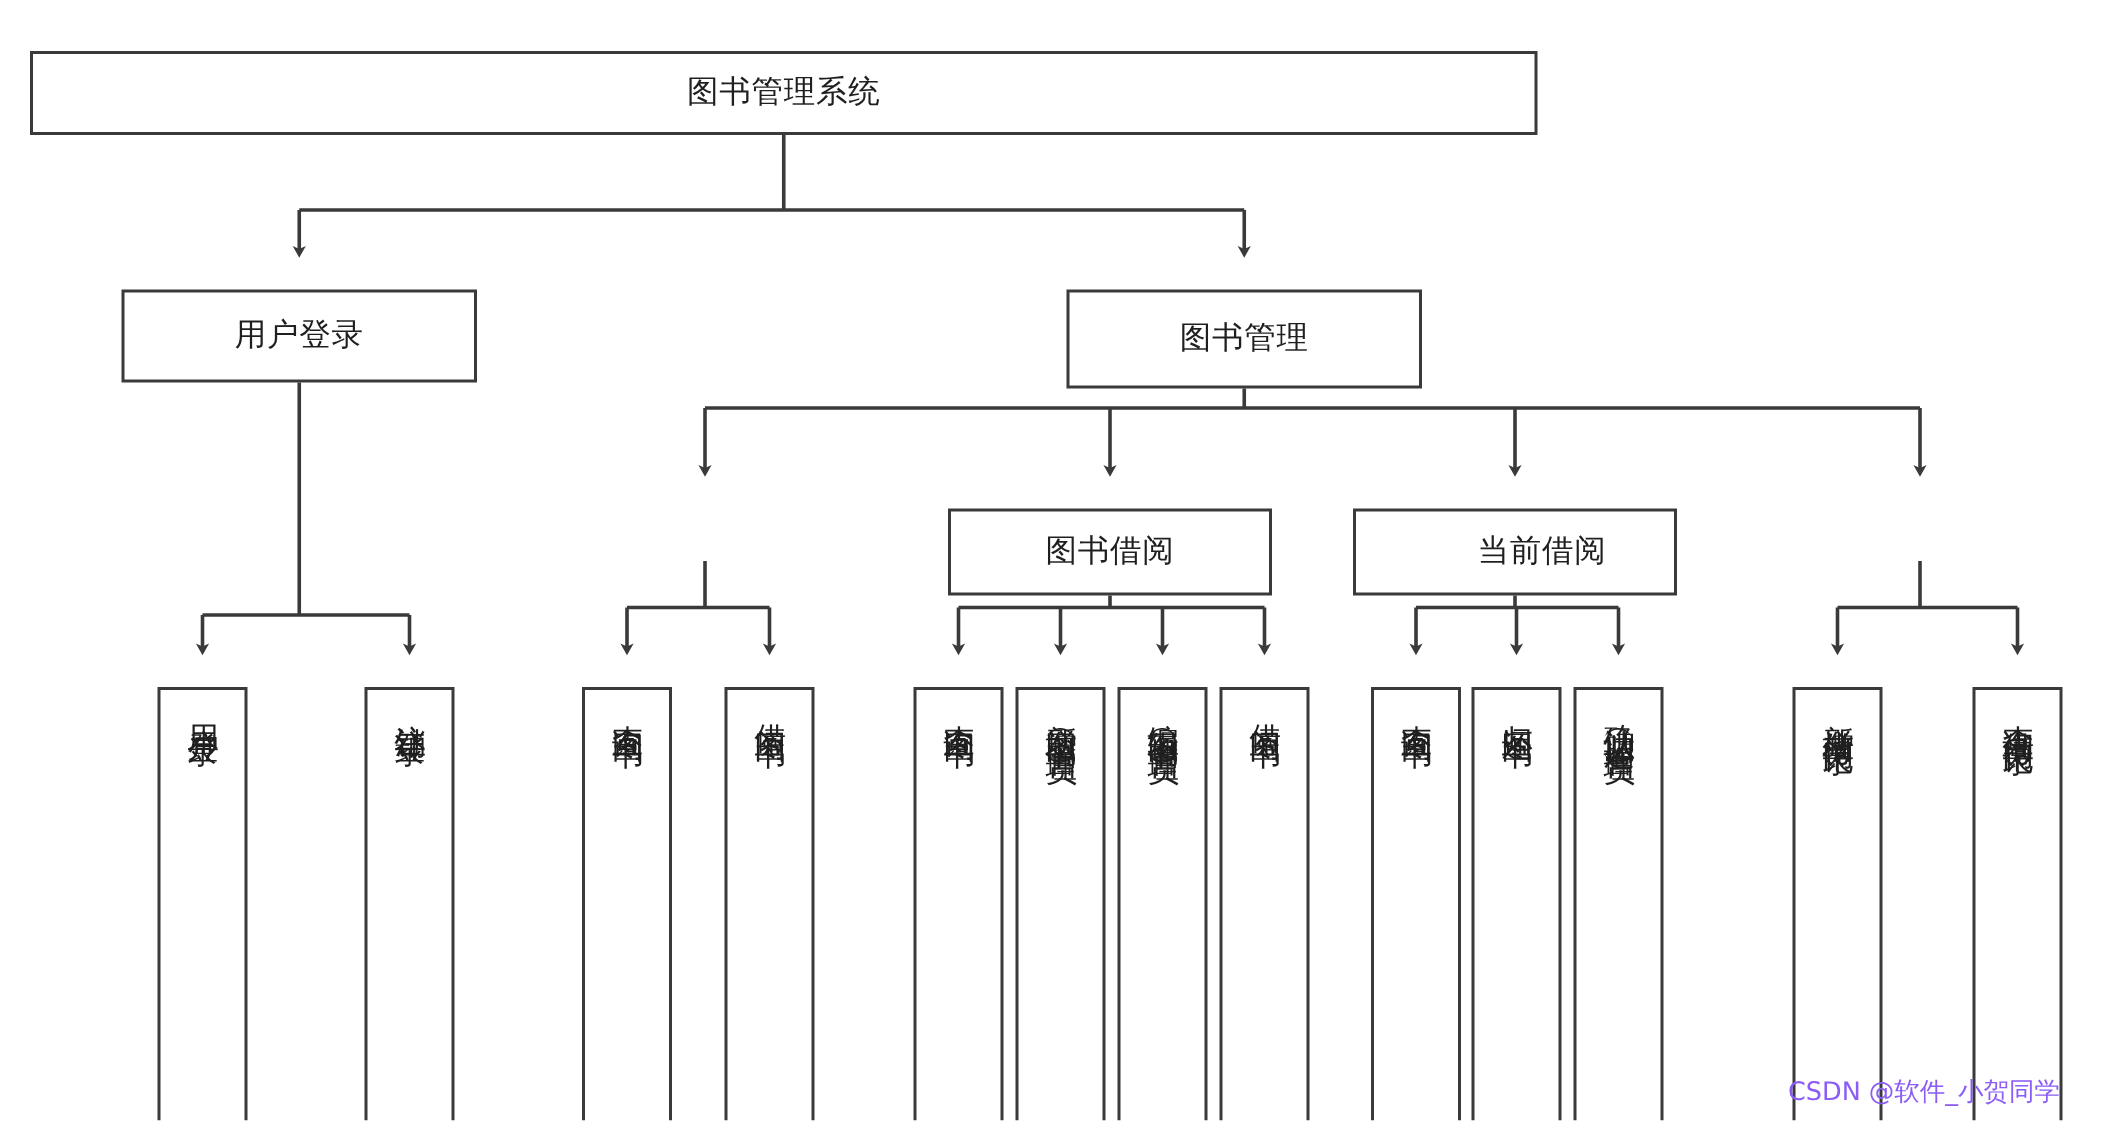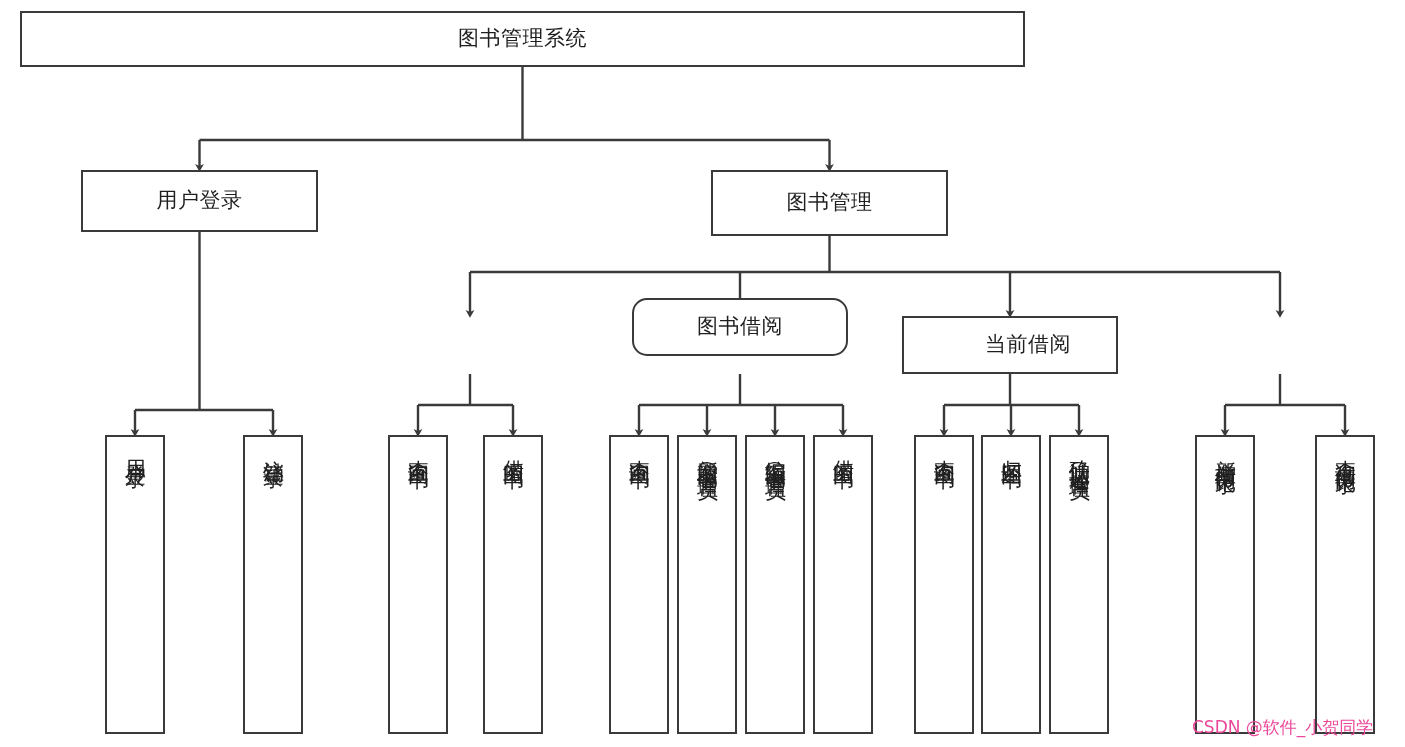--- a/index.html
+++ b/index.html
@@ -29,20 +29,21 @@
   .node {
     position: absolute;
     box-sizing: border-box;
     background: #ffffff;
     border: 2px solid #3a3a3a;
     display: flex;
     align-items: center;
     justify-content: center;
     color: #1f1f1f;
     z-index: 2;
+    margin-top: 23px;
   }
   .node .label {
     display: block;
     text-align: center;
     line-height: 1.12;
   }
   .node.horiz .label {
     font-size: 21px;
     letter-spacing: 0.5px;
     white-space: nowrap;
@@ -58,21 +59,21 @@
     font-size: 21px;
     letter-spacing: 3px;
     line-height: 1;
     white-space: nowrap;
   }
   .watermark {
     position: absolute;
     left: 1192px;
     top: 716px;
     font-size: 17px;
-    color: #ec4899;
+    color: #8b5cf6;
     white-space: nowrap;
     z-index: 3;
     font-family: "DejaVu Sans", "Liberation Sans", sans-serif;
   }
 </style>
 </head>
 <body>
 
 <div id="canvas">
 
@@ -121,21 +122,21 @@
 
   <div class="node horiz" style="left: 20px; top: 11px; width: 1005px; height: 56px;">
       <span class="label">图书管理系统</span>
     </div>
     <div class="node horiz" style="left: 81px; top: 170px; width: 237px; height: 62px;">
       <span class="label">用户登录</span>
     </div>
     <div class="node horiz" style="left: 711px; top: 170px; width: 237px; height: 66px;">
       <span class="label">图书管理</span>
     </div>
-    <div class="node horiz" style="left: 632px; top: 298px; width: 216px; height: 58px; border-radius: 15px;">
+    <div class="node horiz" style="left: 632px; top: 316px; width: 216px; height: 58px;">
       <span class="label">图书借阅</span>
     </div>
     <div class="node horiz" style="left: 902px; top: 316px; width: 216px; height: 58px; padding-left: 36px;">
       <span class="label">当前借阅</span>
     </div>
     <div class="node vert" style="left: 105px; top: 435px; width: 60px; height: 299px;">
       <span class="label">用户登录</span>
     </div>
     <div class="node vert" style="left: 243px; top: 435px; width: 60px; height: 299px;">
       <span class="label">注销登录</span>

